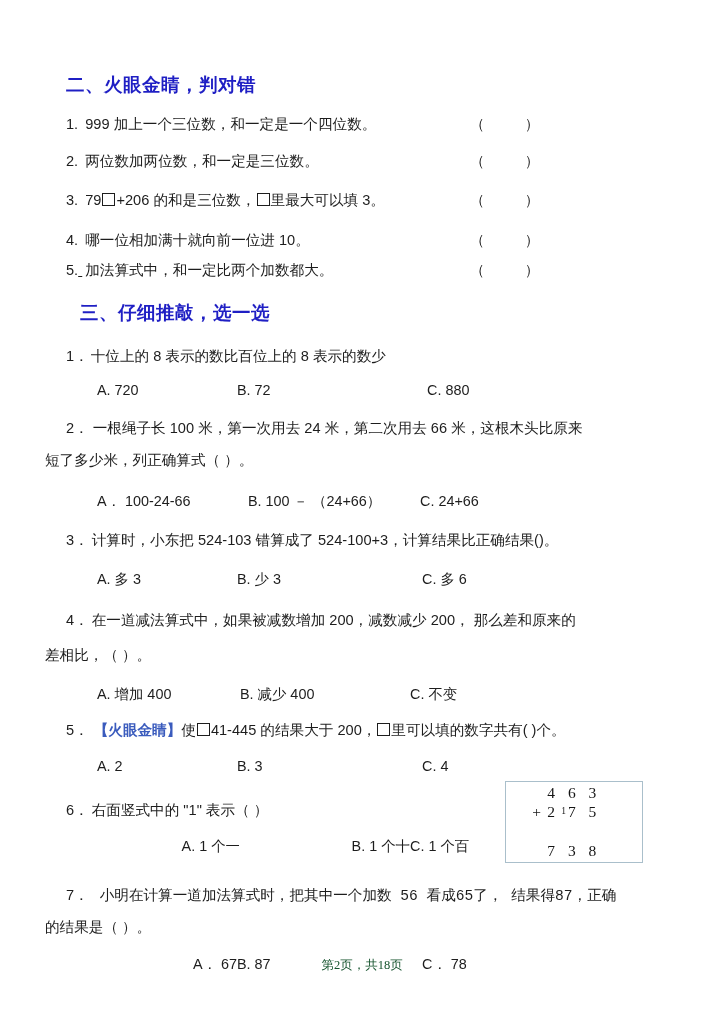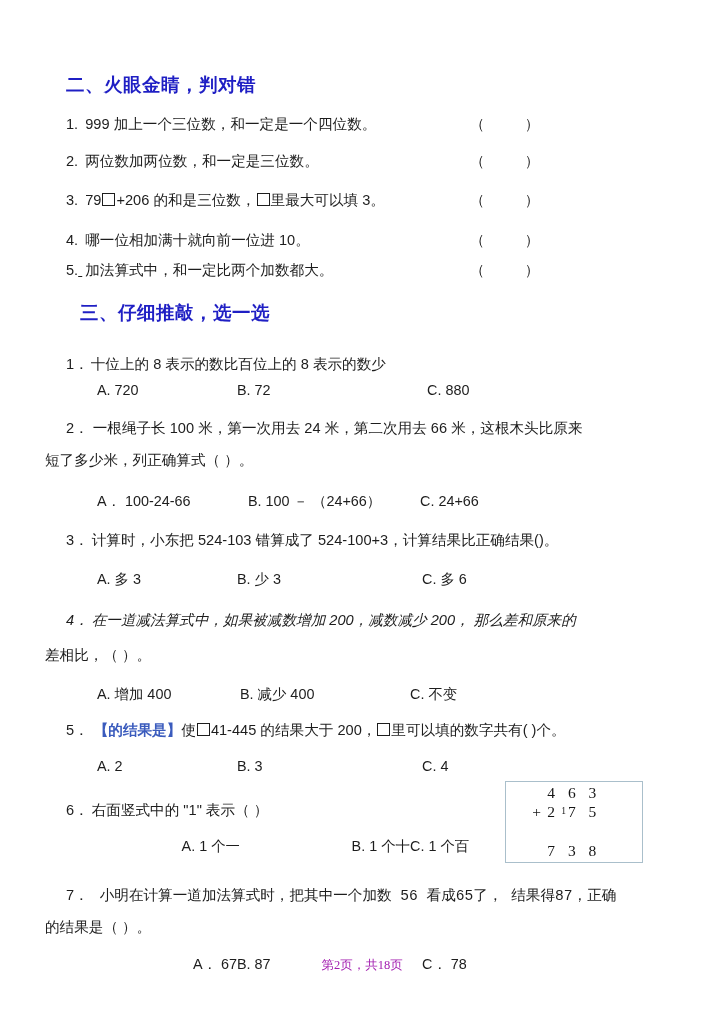--- a/index.html
+++ b/index.html
@@ -132,21 +132,21 @@
 
   
   #page-footer {
     position: absolute;
     left: 0;
     top: 957px;
     width: 724px;
     text-align: center;
     font-family: "Liberation Serif", "DejaVu Serif", serif;
     font-size: 12.5px;
-    color: #a21caf;
+    color: #14532d;
   }
 </style>
 </head>
 <body>
 
 <div class="page">
 
   <h2 class="section-heading" id="sec2-heading">二、火眼金睛，判对错</h2>
 
   <div class="tf-row" style="top:115px;">
@@ -174,21 +174,21 @@
   </div>
 
   <div class="tf-row" style="top:261px;text-decoration:underline;">
     <span class="tf-text">5.</span>
     <span class="tf-text" style="margin-left:3px;">加法算式中，和一定比两个加数都大。</span>
     <span class="tf-paren">（     ）</span>
   </div>
 
   <h2 class="section-heading" id="sec3-heading">三、仔细推敲，选一选</h2>
 
-  <div class="q-line" style="left:66px; top:346px;margin-top:8px;">
+  <div class="q-line" style="left:66px; top:346px;">
     <span>1．</span><span style="margin-left:2px;">十位上的 8 表示的数比百位上的 8 表示的数少</span>
   </div>
   <div class="opt-row" style="left:97px; top:382px;">
     <span class="opt" style="width:140px;">A. 720</span><span class="opt" style="width:190px;">B. 72</span><span class="opt">C. 880</span>
   </div>
 
   <div class="q-line" style="left:66px; top:418px;">
     <span>2．</span><span style="margin-left:4px;">一根绳子长 100 米，第一次用去 24 米，第二次用去 66 米，这根木头比原来</span>
   </div>
   <div class="q-line" style="left:45px; top:450px;">短了多少米，列正确算式（      ）。</div>
@@ -196,30 +196,30 @@
     <span class="opt" style="width:151px;">A． 100-24-66</span><span class="opt" style="width:172px;">B. 100 － （24+66）</span><span class="opt">C. 24+66</span>
   </div>
 
   <div class="q-line" style="left:66px; top:530px;">
     <span>3．</span><span style="margin-left:3px;">计算时，小东把 524-103 错算成了 524-100+3，计算结果比正确结果()。</span>
   </div>
   <div class="opt-row" style="left:97px; top:570px;">
     <span class="opt" style="width:140px;">A. 多 3</span><span class="opt" style="width:185px;">B. 少  3</span><span class="opt">C. 多 6</span>
   </div>
 
-  <div class="q-line" style="left:66px; top:610px;font-style:italic;">
+  <div class="q-line" style="left:66px; top:610px;">
     <span>4．</span><span style="margin-left:3px;">在一道减法算式中，如果被减数增加 200，减数减少 200，   那么差和原来的</span>
   </div>
   <div class="q-line" style="left:45px; top:645px;">差相比，（        ）。</div>
   <div class="opt-row" style="left:97px; top:685px;">
     <span class="opt" style="width:143px;">A. 增加  400</span><span class="opt" style="width:170px;">B. 减少 400</span><span class="opt">C. 不变</span>
   </div>
 
   <div class="q-line" style="left:66px; top:720px;">
-    <span>5．</span><span class="tag-blue" style="margin-left:5px;">【的结果是】</span><span>使</span><span class="blank-box"></span><span>41-445 的结果大于 200，</span><span class="blank-box"></span><span>里可以填的数字共有(      )个。</span>
+    <span>5．</span><span class="tag-blue" style="margin-left:5px;">【火眼金睛】</span><span>使</span><span class="blank-box"></span><span>41-445 的结果大于 200，</span><span class="blank-box"></span><span>里可以填的数字共有(      )个。</span>
   </div>
   <div class="opt-row" style="left:97px; top:758px;">
     <span class="opt" style="width:140px;">A. 2</span><span class="opt" style="width:185px;">B. 3</span><span class="opt">C. 4</span>
   </div>
 
   <div class="q-line" style="left:66px; top:800px;">
     <span>6．</span><span style="margin-left:3px;">右面竖式中的 "1" 表示（        ）</span>
   </div>
   <div class="opt-row" style="left:97px; top:837px;text-align:right;">
     <span class="opt" style="width:143px;">A. 1 个一</span><span class="opt" style="width:170px;">B. 1 个十</span><span class="opt">C. 1 个百</span>

